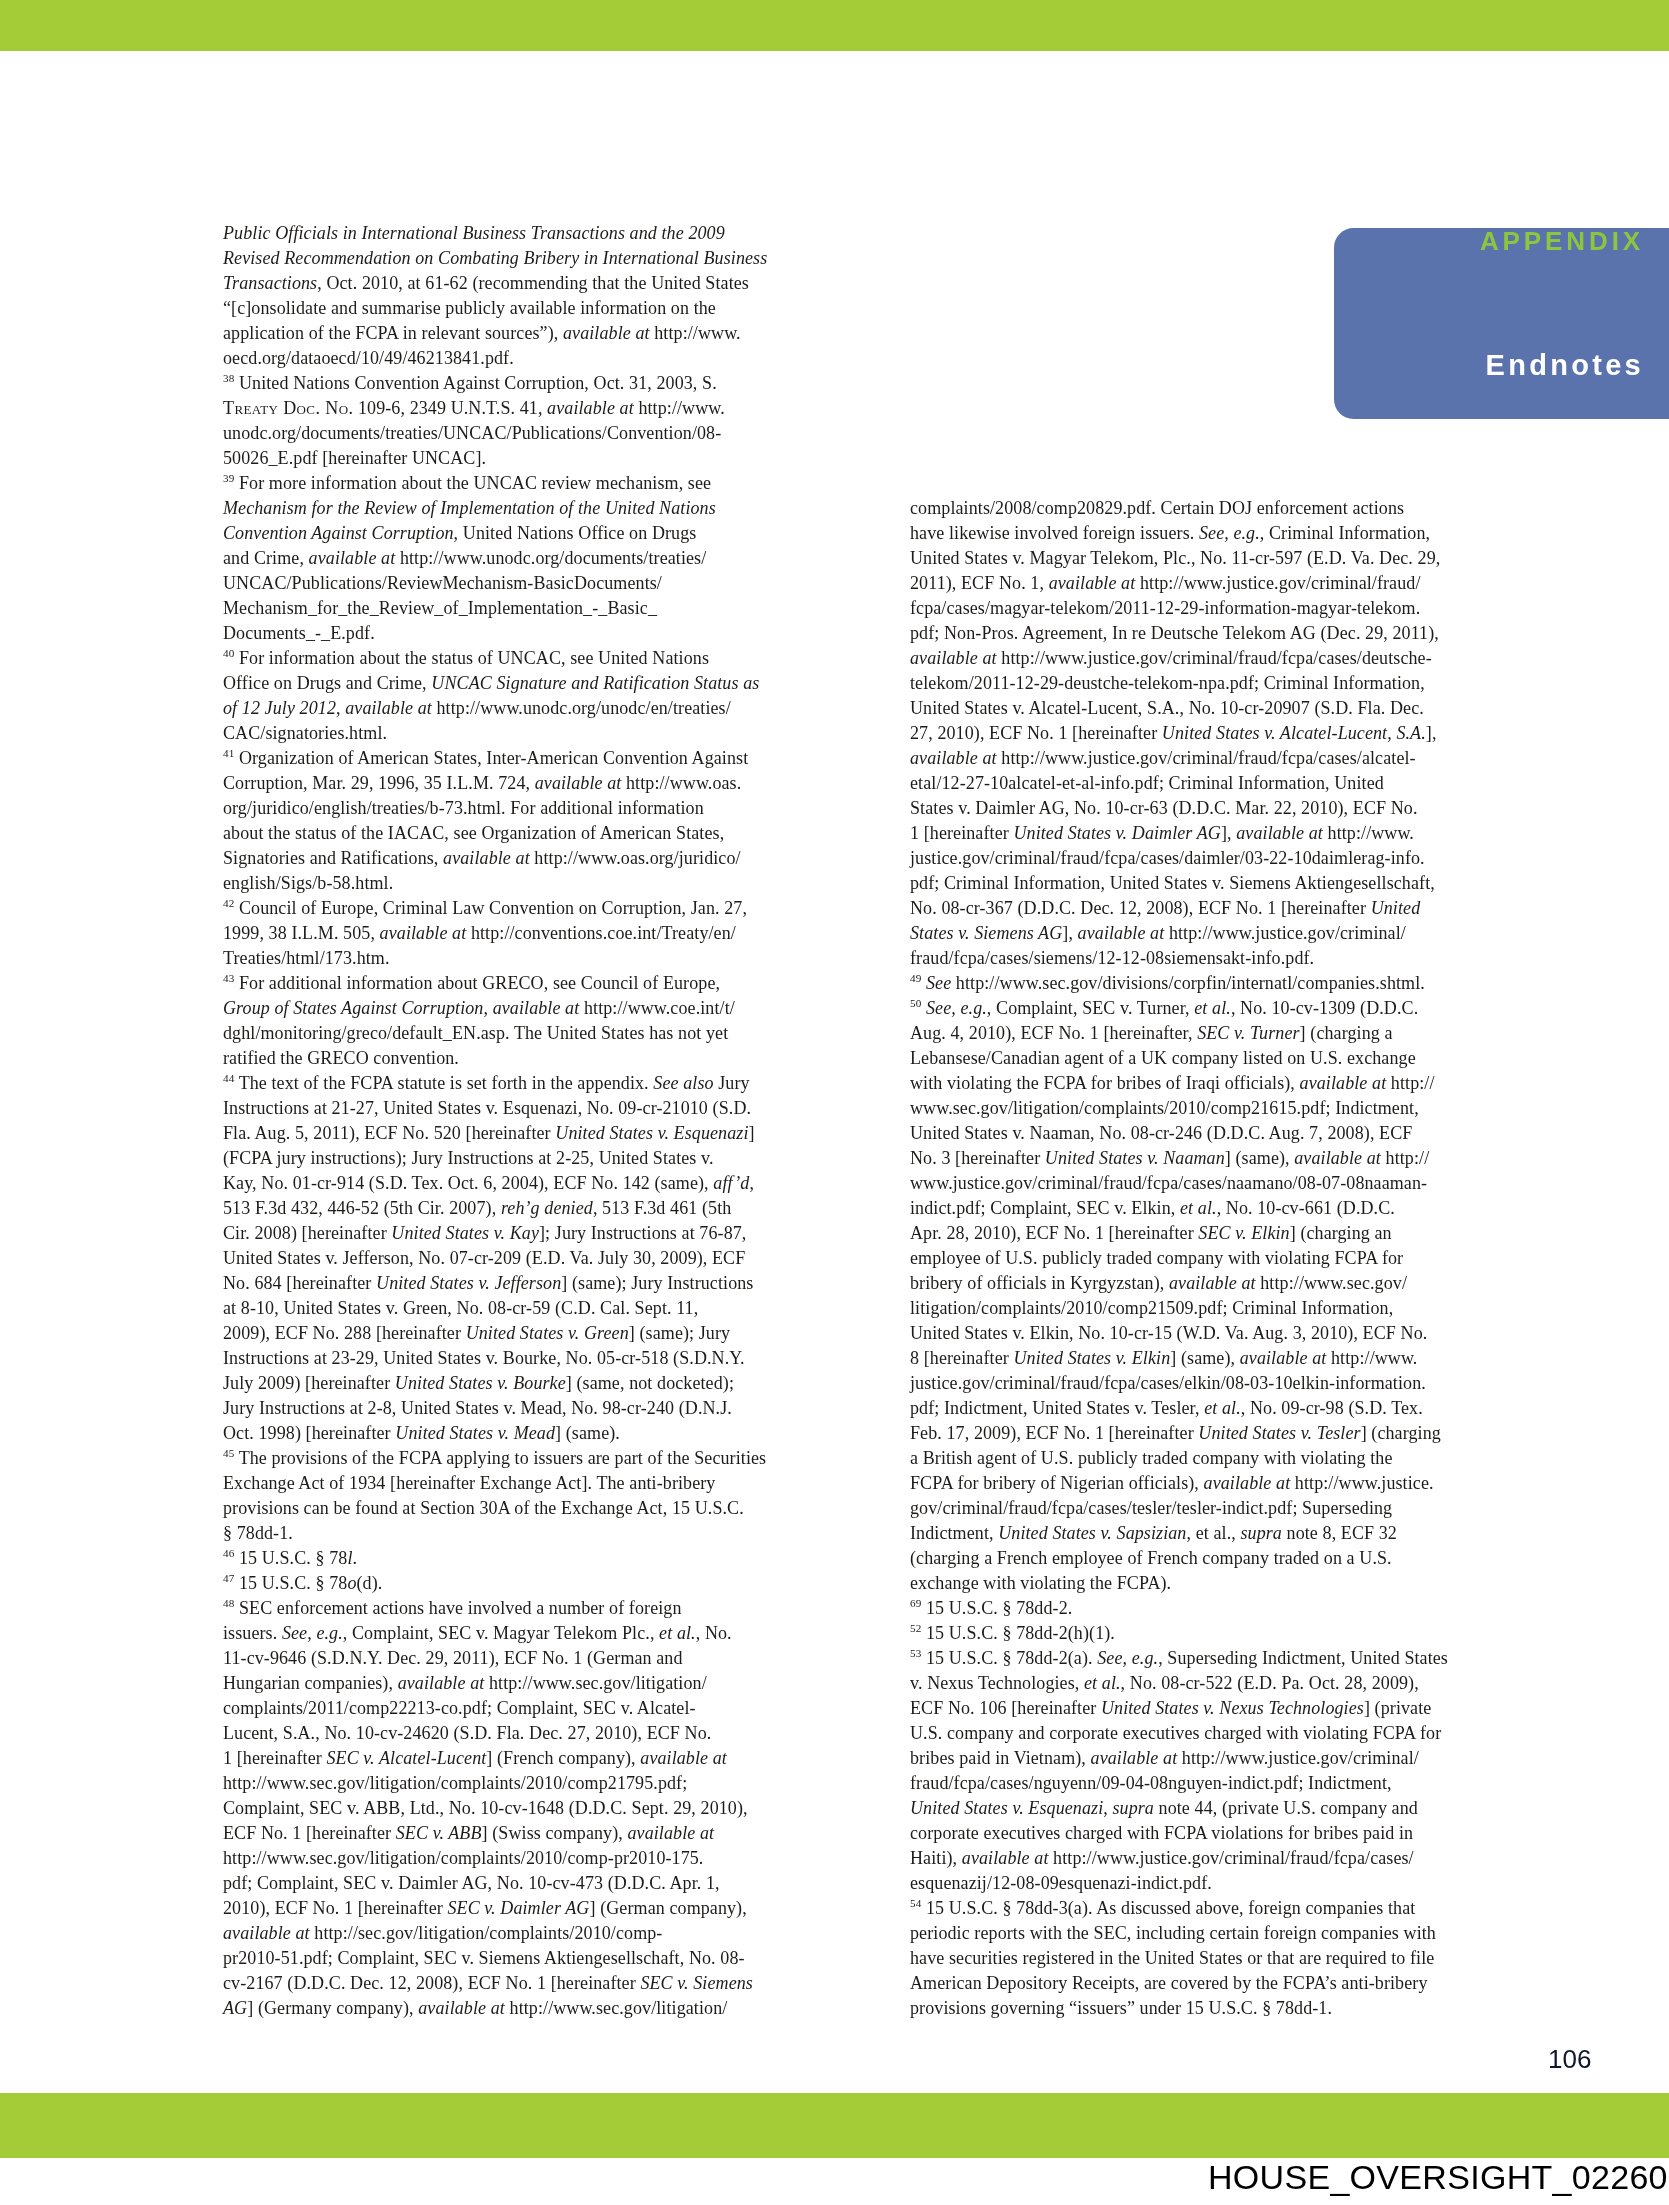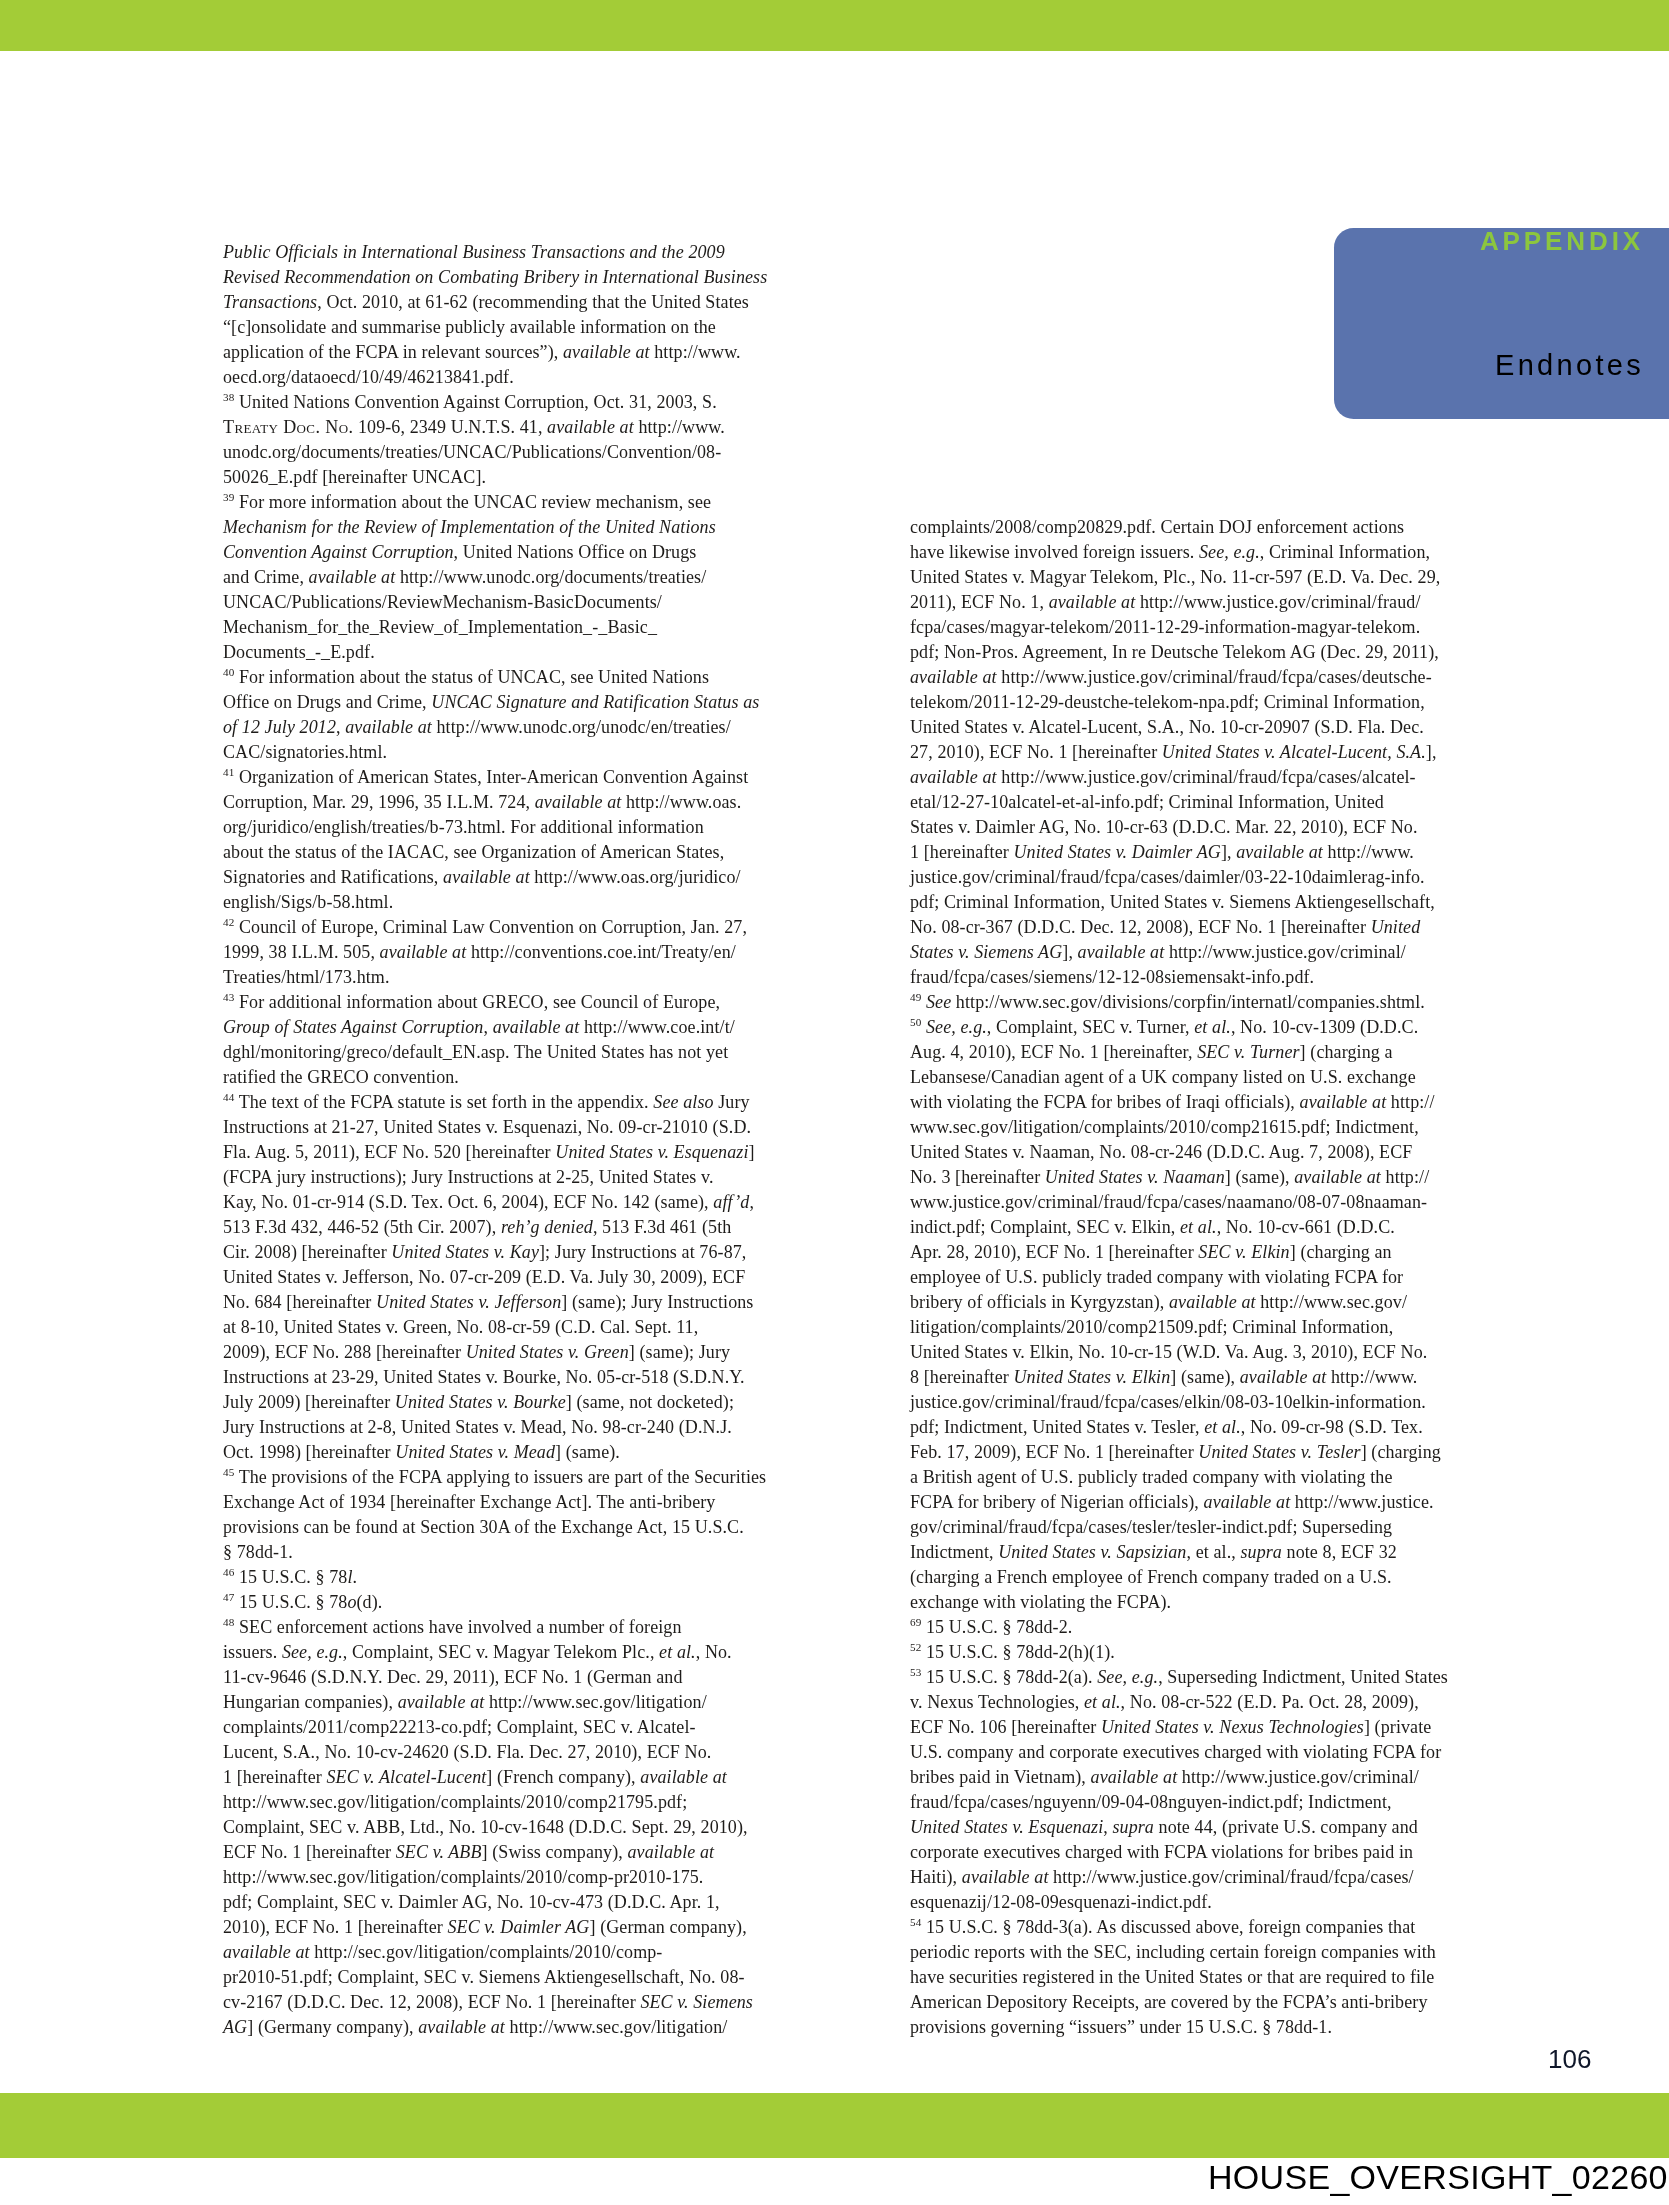--- a/index.html
+++ b/index.html
@@ -12,24 +12,24 @@
   .appendix-tab{
     position:absolute;left:1294px;top:228px;width:375px;height:191px;
     background:var(--blue,#5a73ad);border-radius:19.6px 0 0 19.6px;
     display:flex;flex-direction:column;align-items:flex-end;justify-content:space-between;
     padding-right:65px;box-sizing:border-box;gap:4px;
     font-family:"Liberation Sans",sans-serif;
     padding-bottom:39px;
     margin-left:40px;
   }
   .kicker{color:var(--kicker,#8cc63e);font-size:26px;font-weight:bold;letter-spacing:3.9px;line-height:1;}
-  .tab-title{color:#000000;font-size:29px;font-weight:normal;letter-spacing:3.3px;line-height:1;}
+  .tab-title{color:#ffffff;font-size:29px;font-weight:bold;letter-spacing:3.3px;line-height:1;}
   .col{
     position:absolute;color:var(--ink,#1e1c1a);
-    font-size:18px;line-height:25px;letter-spacing:0.1px;margin-top:19px;
+    font-size:18px;line-height:25px;letter-spacing:0.1px;
   }
   .col-left{left:223px;top:221px;width:605px;}
   .col-right{left:910px;top:496px;width:638px;}
   .line{white-space:pre;height:25px;}
   .line .it{font-style:italic;}
   .line .sup{vertical-align:super;font-size:0.62em;line-height:0;}
   .line .sc{font-variant:small-caps;letter-spacing:0.4px;}
   .pagenum{
     position:absolute;left:1548px;top:2046px;
     font-family:"Liberation Sans",sans-serif;font-size:26px;color:#0f172a;line-height:1;

